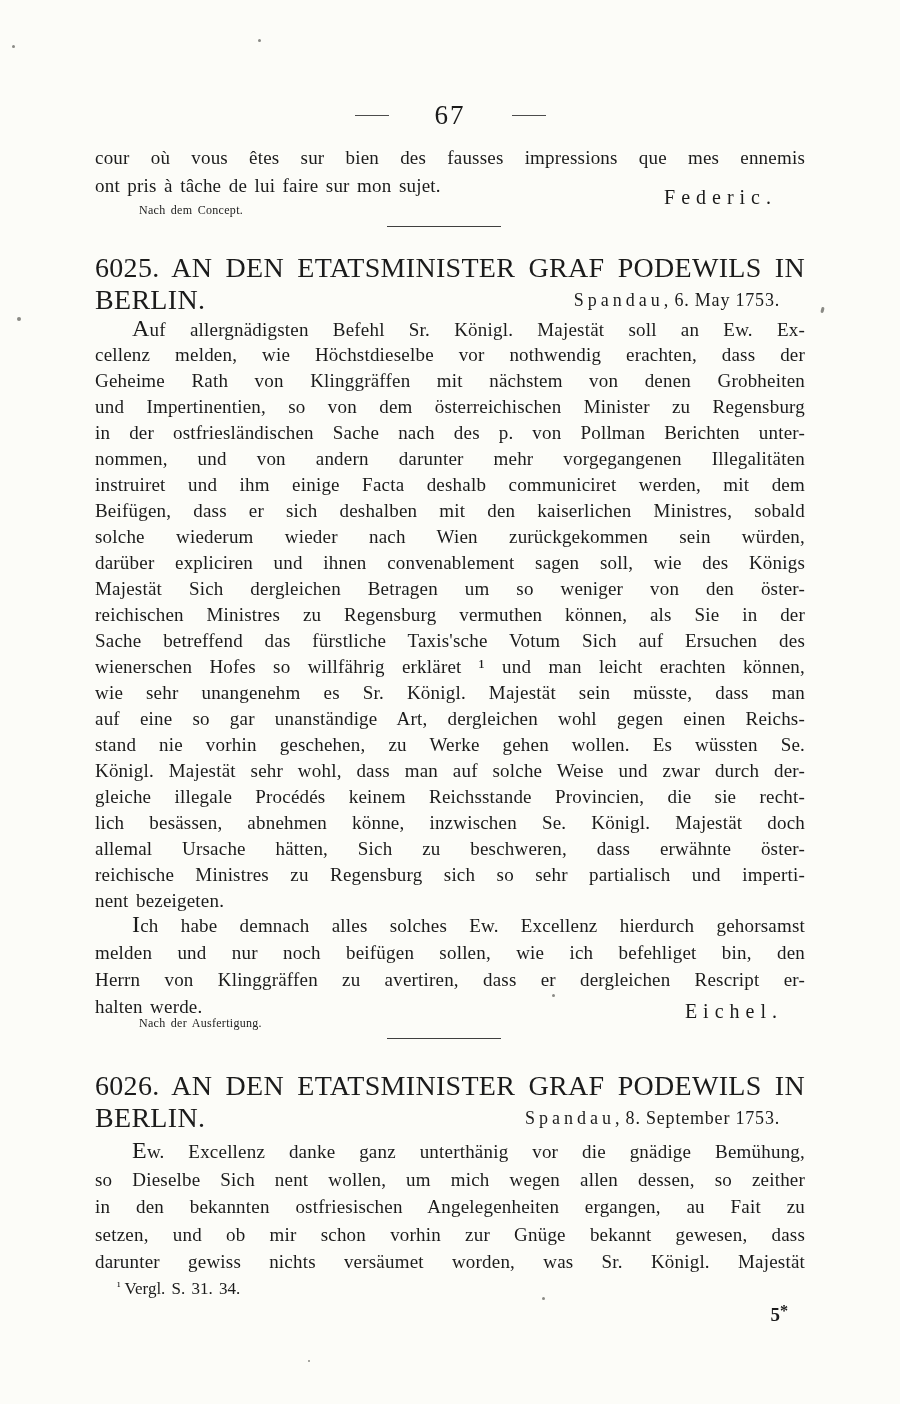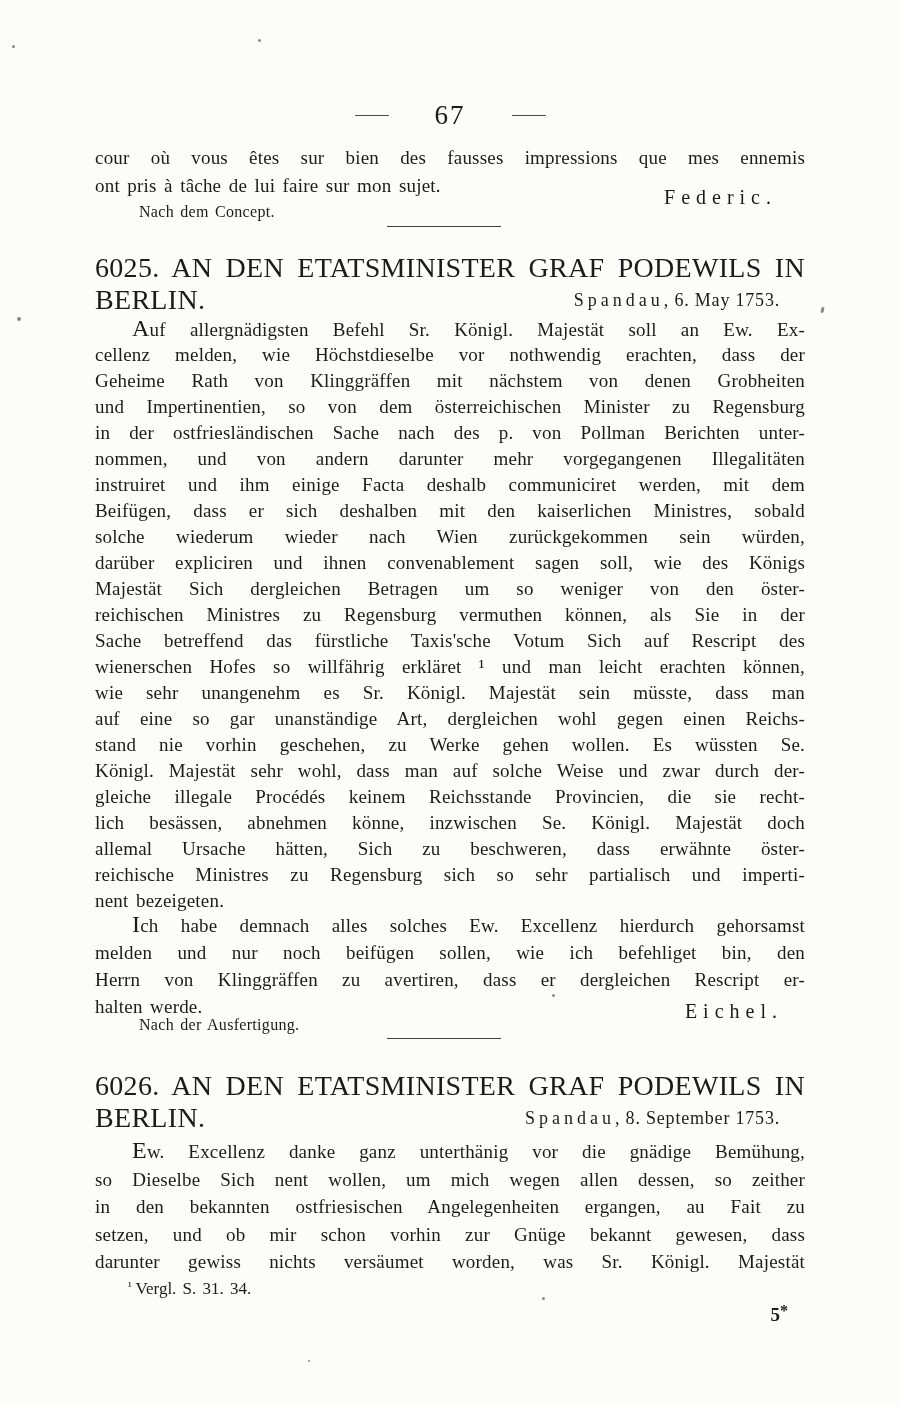--- a/index.html
+++ b/index.html
@@ -33,42 +33,42 @@
 
   .pf { top:144px; }
   .p1 { top:316px; }
   .p2 { top:912px; }
   .p3 { top:1138px; }
 
   
   .sig { position:absolute; font-size:20px; letter-spacing:6px;margin-left:47px; }
   .sig-federic { top:186px; right:28px; }
   .sig-eichel  { top:1000px; right:22px; }
-  .srcnote { position:absolute; left:44px; font-size:16px; word-spacing:2px; letter-spacing:0.3px;text-align:right; }
+  .srcnote { position:absolute; left:44px; font-size:12px; word-spacing:2px; letter-spacing:0.3px;text-align:right; }
   .note1 { top:203px; }
   .note2 { top:1016px; }
   .rule { position:absolute; left:292px; width:114px; height:0; border-top:1.6px solid #3f3f3f; }
   .rule1 { top:226px; }
   .rule2 { top:1038px; }
 
   
   .heading {
     position:absolute; left:0; width:710px; font-size:28px; letter-spacing:0.3px;
     text-align:justify; text-align-last:justify; white-space:normal;
   }
   .h1 { top:252px; }
   .h2 { top:1070px; }
   .dateline { position:absolute; font-size:18px; }
   .d1 { top:290px; right:25px; }
   .d2 { top:1108px; right:25px; }
   .dateline .place { letter-spacing:4px; }
   .dateline .rest  { letter-spacing:0.8px; }
 
   
-  .footnote { position:absolute; top:1279px; left:33px; font-size:17px; word-spacing:2px; }
+  .footnote { position:absolute; top:1279px; left:22px; font-size:17px; word-spacing:2px; }
   .footnote .fnm { font-size:12px; vertical-align:4px; margin-right:4px; }
   .catch { position:absolute; top:1302px; right:17px; font-size:19px; font-weight:bold; }
   .catch .star { font-size:0.85em; vertical-align:5px; }
 
   
   .speck { position:absolute; background:#8a8a85; border-radius:50%; }
 </style>
 </head>
 <body>
 
@@ -98,21 +98,21 @@
       <div class="ln">Geheime Rath von Klinggräffen mit nächstem von denen Grobheiten</div>
       <div class="ln">und Impertinentien, so von dem österreichischen Minister zu Regensburg</div>
       <div class="ln">in der ostfriesländischen Sache nach des p. von Pollman Berichten unter-</div>
       <div class="ln">nommen, und von andern darunter mehr vorgegangenen Illegalitäten</div>
       <div class="ln">instruiret und ihm einige Facta deshalb communiciret werden, mit dem</div>
       <div class="ln">Beifügen, dass er sich deshalben mit den kaiserlichen Ministres, sobald</div>
       <div class="ln">solche wiederum wieder nach Wien zurückgekommen sein würden,</div>
       <div class="ln">darüber expliciren und ihnen convenablement sagen soll, wie des Königs</div>
       <div class="ln">Majestät Sich dergleichen Betragen um so weniger von den öster-</div>
       <div class="ln">reichischen Ministres zu Regensburg vermuthen können, als Sie in der</div>
-      <div class="ln">Sache betreffend das fürstliche Taxis'sche Votum Sich auf Rescript des</div>
+      <div class="ln">Sache betreffend das fürstliche Taxis'sche Votum Sich auf Ersuchen des</div>
       <div class="ln">wienerschen Hofes so willfährig erkläret ¹ und man leicht erachten können,</div>
       <div class="ln">wie sehr unangenehm es Sr. Königl. Majestät sein müsste, dass man</div>
       <div class="ln">auf eine so gar unanständige Art, dergleichen wohl gegen einen Reichs-</div>
       <div class="ln">stand nie vorhin geschehen, zu Werke gehen wollen. Es wüssten Se.</div>
       <div class="ln">Königl. Majestät sehr wohl, dass man auf solche Weise und zwar durch der-</div>
       <div class="ln">gleiche illegale Procédés keinem Reichsstande Provincien, die sie recht-</div>
       <div class="ln">lich besässen, abnehmen könne, inzwischen Se. Königl. Majestät doch</div>
       <div class="ln">allemal Ursache hätten, Sich zu beschweren, dass erwähnte öster-</div>
       <div class="ln">reichische Ministres zu Regensburg sich so sehr partialisch und imperti-</div>
       <div class="ln left">nent bezeigeten.</div>

